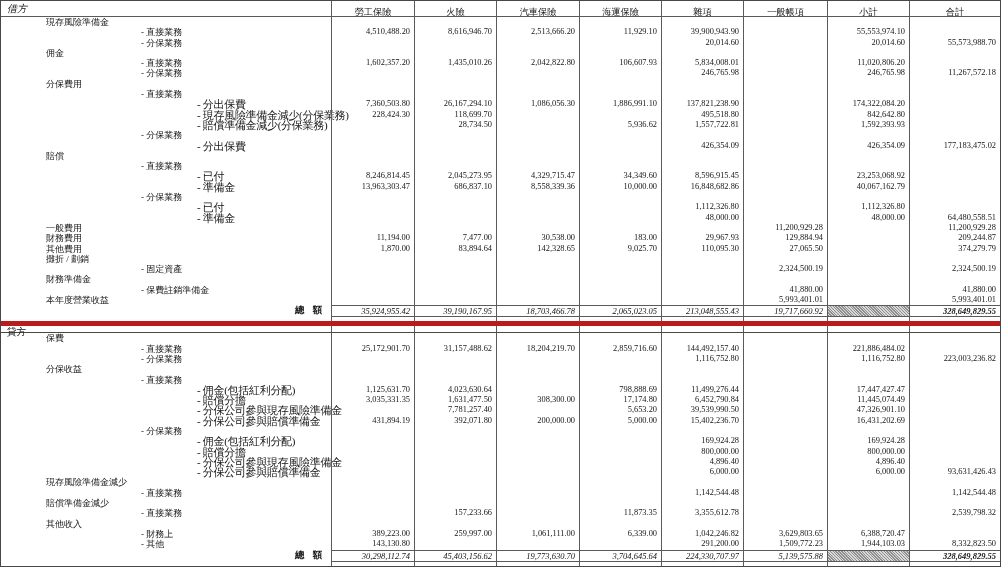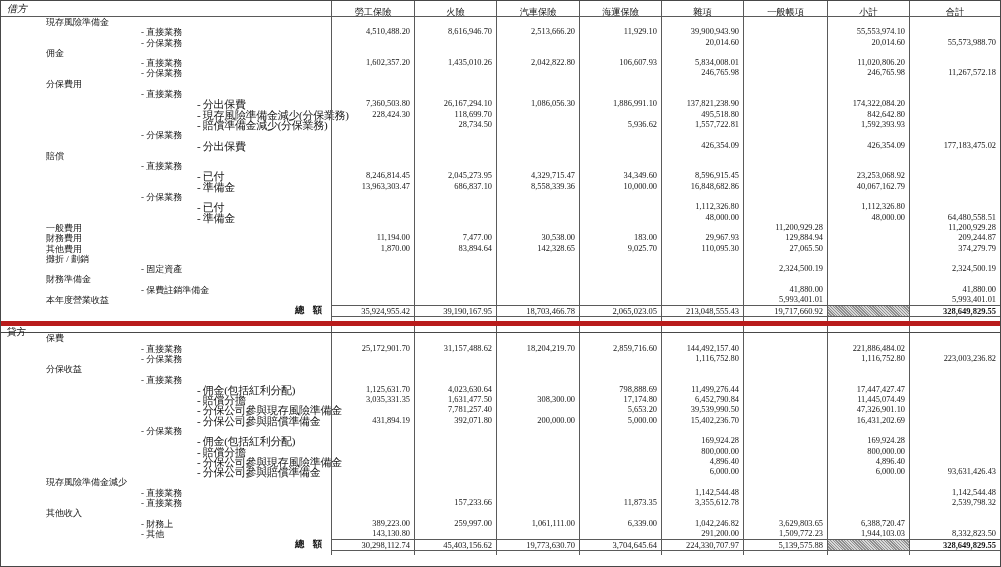--- a/index.html
+++ b/index.html
@@ -16,21 +16,21 @@
   .v{ font-size:8.4px; text-align:right; padding-right:4px; border-left:1px solid #5a5a5a; }
   .c1{ width:83px; } .c2{ width:82px; } .c3{ width:83px; } .c4{ width:82px; }
   .c5{ width:82px; } .c6{ width:84px; } .c7{ width:82px; } .c8{ width:91px; }
   .header{ height:16px; line-height:15px; border-bottom:1px solid #5a5a5a; }
   .header .v{ text-align:center; padding:4px; font-size:9.2px; }
   .corner{ padding-left:6px; font-size:10px;font-style:italic; }
   .ind0{ padding-left:45px; }
   .ind1{ padding-left:140px; }
   .ind2{ padding-left:196px; font-size:11px; letter-spacing:-0.3px; }
   .total-row{ height:12px; line-height:10px; }
-  .total-row .v{ border-top:1px solid #5a5a5a; border-bottom:1px solid #5a5a5a; font-size:8.5px; }
+  .total-row .v{ border-top:1px solid #5a5a5a; border-bottom:1px solid #5a5a5a; font-size:8.5px;font-style:italic; }
   .total-label{ text-align:right; padding-right:6px !important; padding-left:0 !important;
                 font-weight:bold; font-size:9.4px; letter-spacing:3px; }
   .bold{ font-weight:bold; }
   .hatch{ background-color:#d8d8d8;
           background-image:repeating-linear-gradient(45deg,#8f8f8f 0,#8f8f8f 1px,transparent 1px,transparent 2px); }
   .band{ height:12px; line-height:11px; border-top:5px solid #b91c1c; border-bottom:1px solid #474747; }
   .band .lab{ padding-left:6px; font-size:9.6px; }
   .spacer{ height:4px; }
   .strip{ height:4px; }
 </style>
@@ -568,20 +568,31 @@
     <div class="cell v c1"></div>
     <div class="cell v c2"></div>
     <div class="cell v c3"></div>
     <div class="cell v c4"></div>
     <div class="cell v c5">1,142,544.48</div>
     <div class="cell v c6"></div>
     <div class="cell v c7"></div>
     <div class="cell v c8">1,142,544.48</div>
   </div>
       <div class="row">
+    <div class="cell lab ind0">賠償準備金減少</div>
+    <div class="cell v c1"></div>
+    <div class="cell v c2"></div>
+    <div class="cell v c3"></div>
+    <div class="cell v c4"></div>
+    <div class="cell v c5"></div>
+    <div class="cell v c6"></div>
+    <div class="cell v c7"></div>
+    <div class="cell v c8"></div>
+  </div>
+      <div class="row">
     <div class="cell lab ind1">- 直接業務</div>
     <div class="cell v c1"></div>
     <div class="cell v c2">157,233.66</div>
     <div class="cell v c3"></div>
     <div class="cell v c4">11,873.35</div>
     <div class="cell v c5">3,355,612.78</div>
     <div class="cell v c6"></div>
     <div class="cell v c7"></div>
     <div class="cell v c8">2,539,798.32</div>
   </div>

